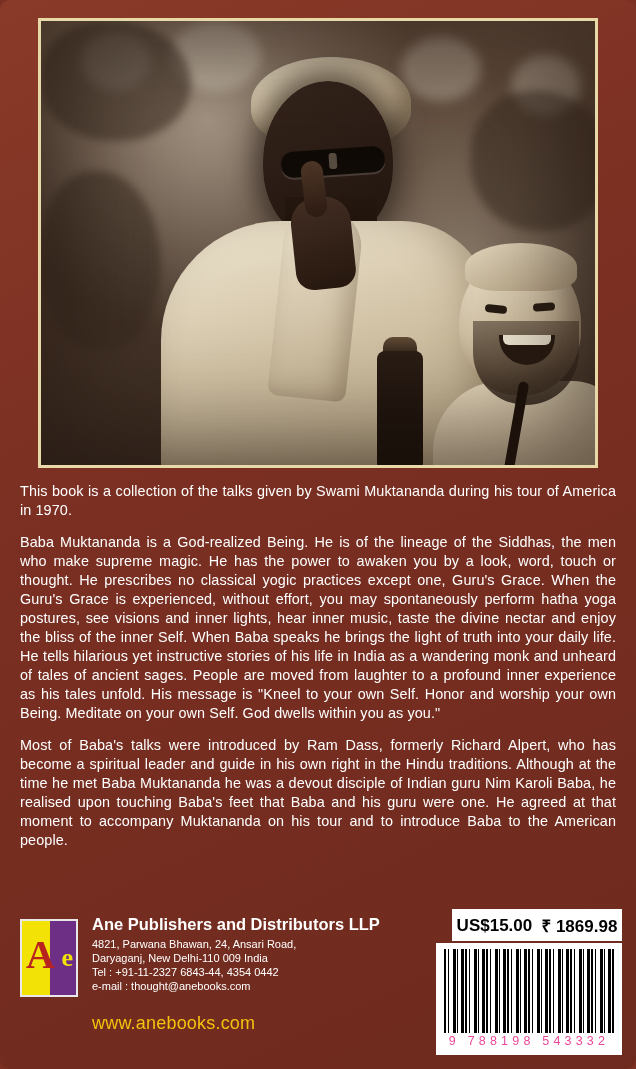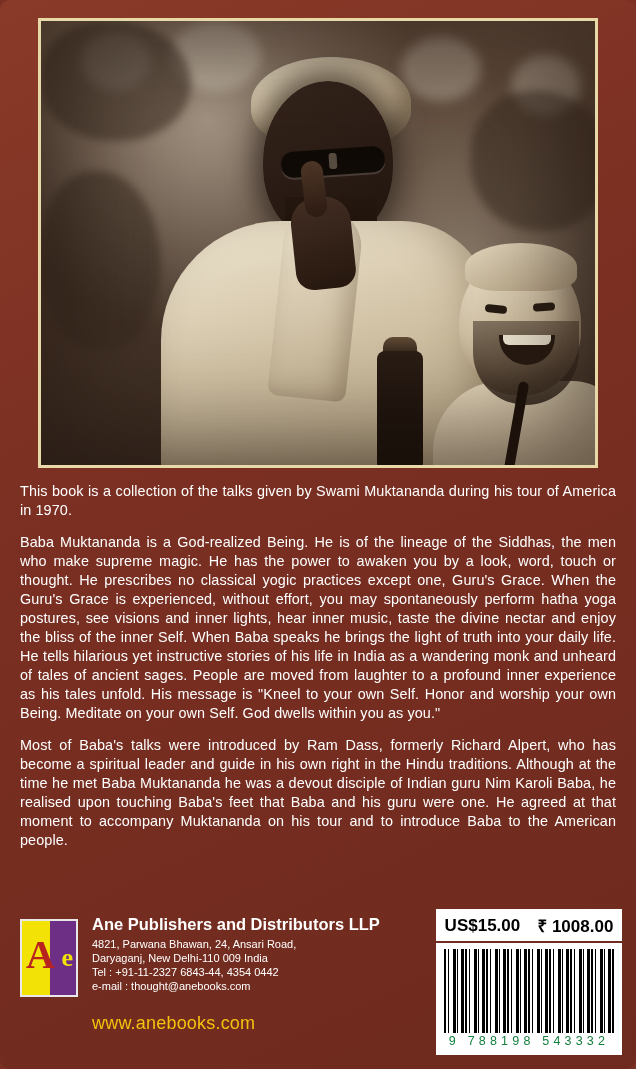--- a/index.html
+++ b/index.html
@@ -281,21 +281,21 @@
     position: absolute;
     left: 78px; top: 104px;
     font-size: 18px;
     font-weight: normal;
     color: #f4c20d;
     letter-spacing: 0.2px;
   }
   .price-box {
     position: absolute;
     right: 0; top: 0;
-    width: 186px;
+    width: 170px;
     background: #ffffff;
     padding: 5px 0 4px 0;
     text-align: center;
     box-sizing: border-box;
   }
   .price-box .row {
     display: flex;
     justify-content: space-around;
     align-items: center;
     color: #000;
@@ -317,21 +317,21 @@
     background-image: repeating-linear-gradient(90deg,
       #000 0px, #000 2px, #fff 2px, #fff 4px,
       #000 4px, #000 5px, #fff 5px, #fff 9px,
       #000 9px, #000 12px, #fff 12px, #fff 13px,
       #000 13px, #000 14px, #fff 14px, #fff 17px,
       #000 17px, #000 20px, #fff 20px, #fff 21px);
   }
   .barnum {
     margin-top: 1px;
     font-size: 12.5px;
-    color: #15803d;
+    color: #ec4899;
     letter-spacing: 4.2px;
     text-align: center;
     font-family: "Liberation Sans", sans-serif;
   }
 </style>
 </head>
 <body>
 
 <div class="page">
 
@@ -389,21 +389,21 @@
       <div class="line">Daryaganj, New Delhi-110 009  India</div>
       <div class="line">Tel : +91-11-2327 6843-44, 4354 0442</div>
       <div class="line">e-mail : thought@anebooks.com</div>
     </div>
 
     <div class="web">www.anebooks.com</div>
 
     <div class="price-box">
       <div class="row">
         <span>US$15.00</span>
-        <span>₹ 1008.00</span>
+        <span>₹ 1869.98</span>
       </div>
     </div>
 
     <div class="barcode-box">
       <div class="bars"></div>
       <div class="barnum">9 788198 543332</div>
     </div>
 
   </div>
 </div>

